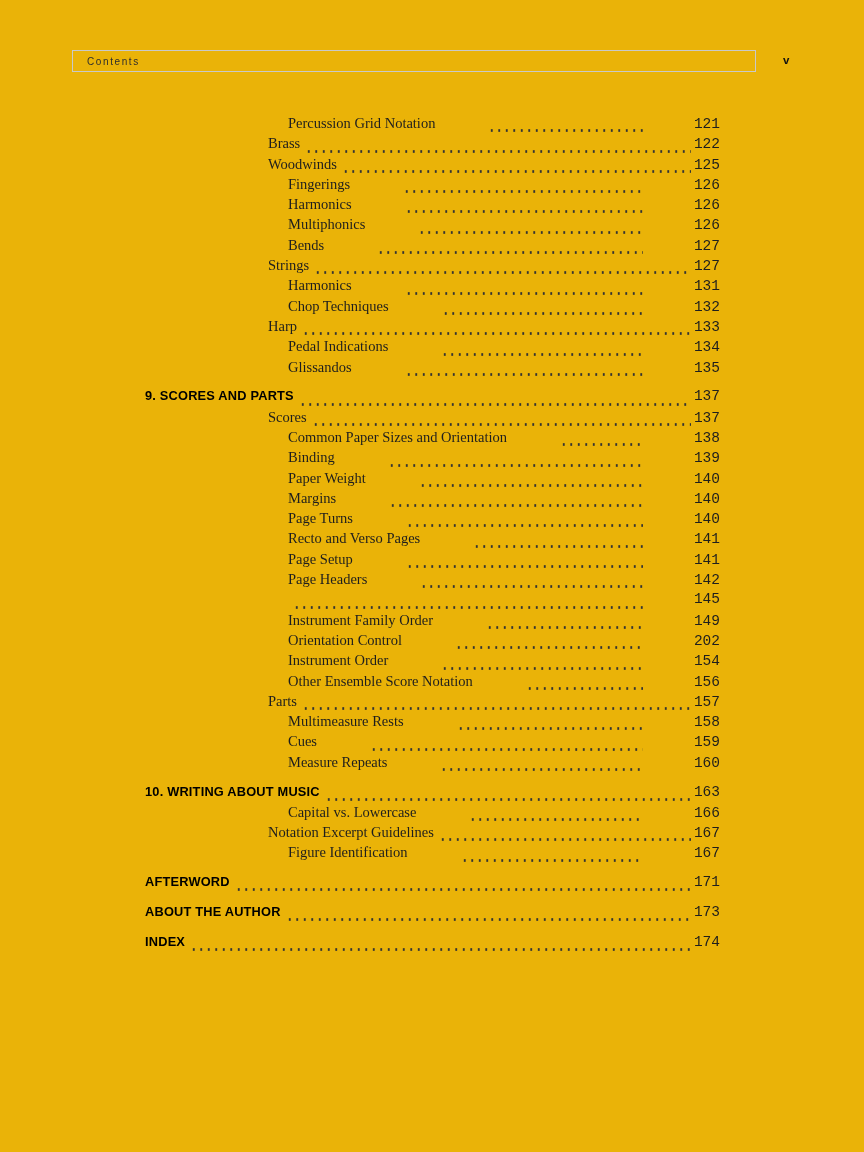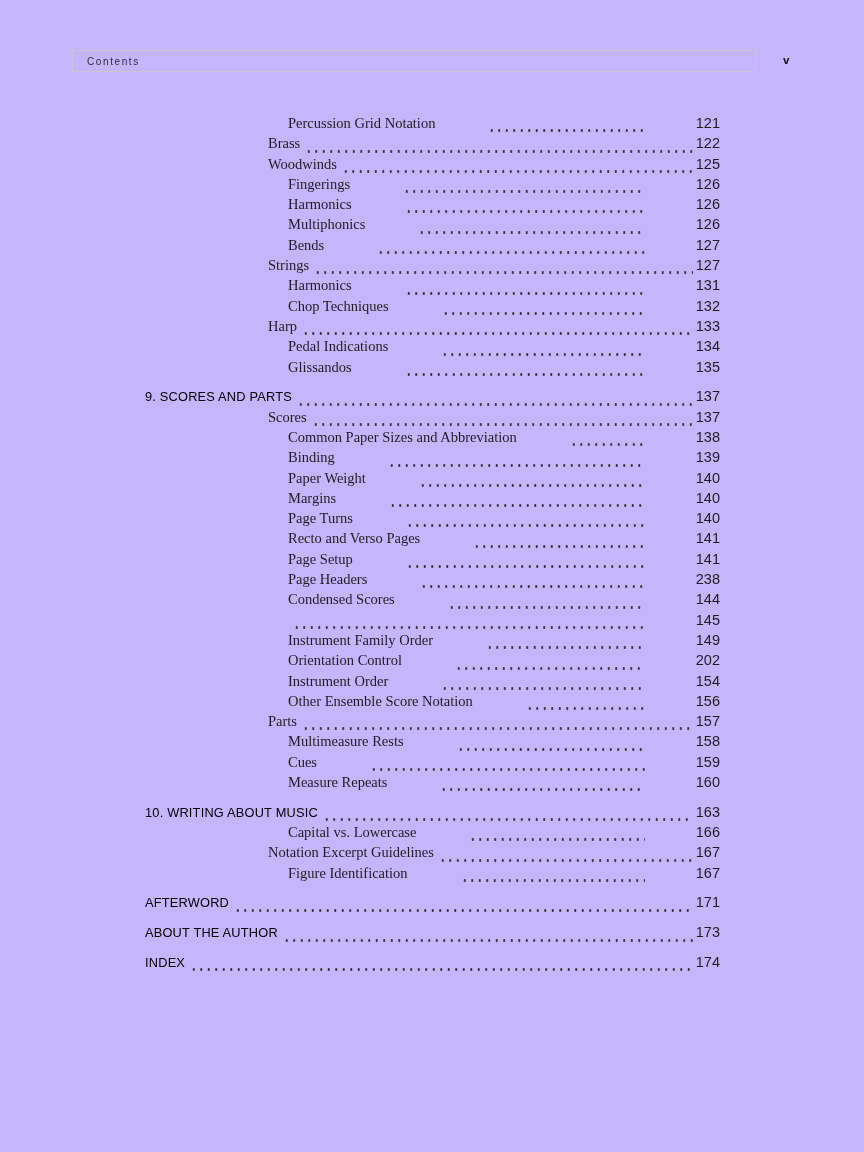--- a/index.html
+++ b/index.html
@@ -1,20 +1,20 @@
 <!DOCTYPE html>
 <html><head>
 <meta charset="utf-8">
 <style>
   html, body { margin: 0; padding: 0; background: #e8e8e8; }
   .page {
     position: relative;
     width: 864px;
     height: 1152px;
-    background: #c4b5fd;
+    background: #eab308;
     font-family: "Liberation Serif", serif;
     overflow: hidden;
   }
 
   
   .header-box {
     position: absolute;
     left: 72px;
     top: 50px;
     width: 684px;
@@ -49,35 +49,35 @@
     width: 575px;
   }
   .toc-row {
     display: flex;
     align-items: baseline;
     height: 20.3px;
     font-size: 14.5px;
     color: #1e1e1e;
   }
   .toc-row .title { white-space: nowrap; }
-  .toc-row .page-num { white-space: nowrap; font-family: Liberation Sans, sans-serif; color: #1e1e1e; }
+  .toc-row .page-num { white-space: nowrap; font-family: Liberation Mono, monospace; color: #1e1e1e; }
   .toc-row .dots {
     flex: 1 1 auto;
     align-self: flex-end;
     height: 3px;
     margin: 0 3px 3px 5px;
     background-image: radial-gradient(circle, #333333 1.05px, transparent 1.4px);
     background-size: 7.5px 3px;
     background-repeat: repeat-x;
     background-position: left bottom;
   }
   .toc-row.level-1 { margin-top: 9.5px; }
   .toc-row.level-1 .title {
     font-family: "Liberation Sans", sans-serif;
-    font-weight: 400;
+    font-weight: 700;
     font-size: 12.8px;
     letter-spacing: 0.2px;
     color: #000000;
   }
   .toc-row.level-2 { padding-left: 123px; justify-content: center; }
   .toc-row.level-3 { padding-left: 143px; gap: 48px; }
 </style>
 </head>
 <body>
 
@@ -158,21 +158,21 @@
     <span class="title">9. SCORES AND PARTS</span>
     <span class="dots"></span>
     <span class="page-num">137</span>
   </div>
       <div class="toc-row level-2">
     <span class="title">Scores</span>
     <span class="dots"></span>
     <span class="page-num">137</span>
   </div>
       <div class="toc-row level-3">
-    <span class="title">Common Paper Sizes and Abbreviation</span>
+    <span class="title">Common Paper Sizes and Orientation</span>
     <span class="dots"></span>
     <span class="page-num">138</span>
   </div>
       <div class="toc-row level-3">
     <span class="title">Binding</span>
     <span class="dots"></span>
     <span class="page-num">139</span>
   </div>
       <div class="toc-row level-3">
     <span class="title">Paper Weight</span>
@@ -195,26 +195,21 @@
     <span class="page-num">141</span>
   </div>
       <div class="toc-row level-3">
     <span class="title">Page Setup</span>
     <span class="dots"></span>
     <span class="page-num">141</span>
   </div>
       <div class="toc-row level-3">
     <span class="title">Page Headers</span>
     <span class="dots"></span>
-    <span class="page-num">238</span>
-  </div>
-      <div class="toc-row level-3">
-    <span class="title">Condensed Scores</span>
-    <span class="dots"></span>
-    <span class="page-num">144</span>
+    <span class="page-num">142</span>
   </div>
       <div class="toc-row level-3">
     <span class="dots"></span>
     <span class="page-num">145</span>
   </div>
       <div class="toc-row level-3">
     <span class="title">Instrument Family Order</span>
     <span class="dots"></span>
     <span class="page-num">149</span>
   </div>

